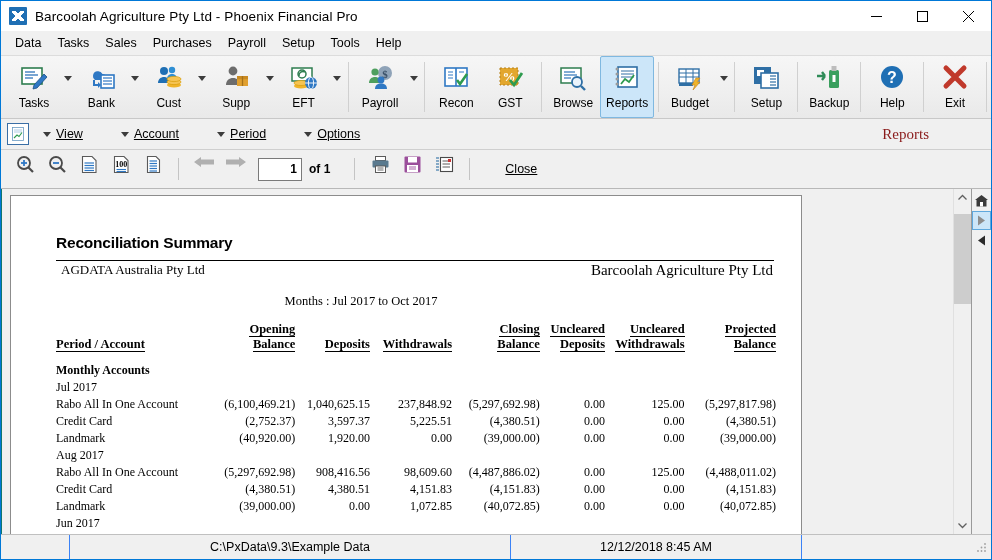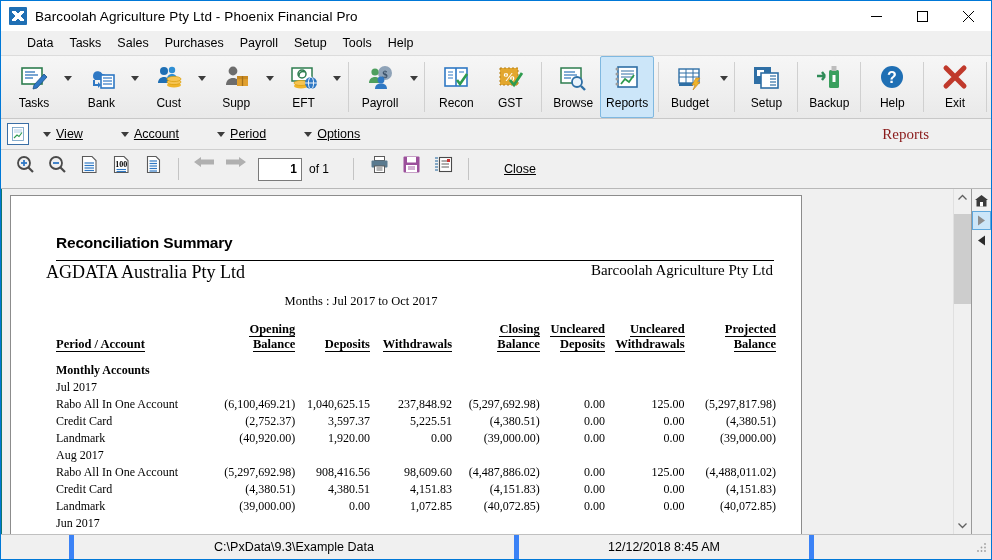--- a/index.html
+++ b/index.html
@@ -44,21 +44,21 @@
   }
   .win-btns { position: absolute; right: 0; top: 0; height: 30px; display: flex; }
   .win-btn {
     width: 46px; height: 30px; display: flex; align-items: center; justify-content: center;
     color: #000;
   }
   .win-btn svg { display: block; }
   
   .menubar {
     height: 24px; min-height: 24px; background: #f0f0f0;
-    display: flex; align-items: center; padding-left: 18px;
+    display: flex; align-items: center; padding-left: 6px;
   }
   .menu-item {
     padding: 3px 8px; font-size: 12.5px; color: #000; cursor: default;
   }
   
   .ribbon {
     height: 62px; min-height: 62px;
     background: linear-gradient(to bottom, #f6f6f6 0%, #efefef 60%, #e9e9e9 100%);
     border-top: 1px solid #dcdcdc;
     border-bottom: 1px solid #c8c8c8;
@@ -106,42 +106,42 @@
   .rt-btn {
     width: 30px; height: 28px; display: flex; justify-content: center;
     cursor: default; border: 1px solid transparent; border-radius: 2px;
   }
   .rt-sep { width: 1px; height: 22px; background: #c4c4c4; margin: 0 9px; }
   .page-box {
     width: 38px; height: 21px; border: 1px solid #7a7a7a; background: #fff;
     display: flex; align-items: center; justify-content: flex-end;
     padding-right: 4px; font-size: 12px; font-weight: bold; margin-left: 6px;
   }
-  .page-of { font-size: 12px; font-weight: normal; margin-left: 7px; }
+  .page-of { font-size: 12px; font-weight: bold; margin-left: 7px; }
   .close-btn { margin-left: 26px; font-size: 12.5px; cursor: default; }
   .close-btn u { text-decoration: underline; }
   
   .mainarea { flex: 1; display: flex; position: relative; background: #ffffff; overflow: hidden; }
   .doc-outer {
     flex: 1; background: #f0f0f0; position: relative; overflow: hidden;
     border-left: 1px solid #0f766e;
   }
   .page-sheet {
     position: absolute; left: 8px; top: 6px; width: 790px; height: 340px;
     background: #fff; border: 1px solid #8c8c8c; overflow: hidden;
   }
   
   .rpt { position: relative; font-family: "Liberation Serif", serif; color: #000; }
   .rpt-title {
     position: absolute; left: 45px; top: 38px;
     font-size: 15.5px; font-weight: bold; font-family: "Liberation Sans", sans-serif;
     letter-spacing: -0.2px;
   }
   .rpt-rule { position: absolute; left: 45px; top: 64px; width: 718px; height: 1px; background: #000; }
-  .rpt-sub-left { position: absolute; left: 35px; top: 66px; font-size: 18px; }
+  .rpt-sub-left { position: absolute; left: 50px; top: 66px; font-size: 13px; }
   .rpt-sub-right { position: absolute; right: 28px; top: 66px; font-size: 15px; }
   .rpt-months { position: absolute; left: 0; right: 0; top: 98px; text-align: center; font-size: 12.5px; padding-right: 90px;}
   
   table.rpt-tbl {
     position: absolute; left: 45px; top: 126px; width: 720px;
     border-collapse: collapse; font-size: 12px;
   }
   table.rpt-tbl th {
     font-weight: bold; vertical-align: bottom; padding: 0 0 1px 0;
     font-size: 12.5px; white-space: nowrap;
@@ -174,21 +174,21 @@
     width: 19px; height: 19px; display: flex; align-items: center; justify-content: center;
     cursor: default; margin-bottom: 1px;
   }
   .rr-btn.sel { background: #cce6f9; border: 1px solid #5fa8dd; box-sizing: border-box; }
   
   .statusbar {
     height: 24px; min-height: 24px; background: #f0f0f0;
     border-top: 1px solid #c0c0c0;
     display: flex; align-items: center; font-size: 12.5px; color: #000;
   }
-  .sb-cell { height: 24px; display: flex; align-items: center; justify-content: center; border-right: 5px solid #3b82f6; }
+  .sb-cell { height: 24px; display: flex; align-items: center; justify-content: center; border-right: 1px solid #3b82f6; }
   .sb-1 { width: 68px; }
   .sb-2 { width: 440px; }
   .sb-3 { width: 290px; }
   .sb-4 { flex: 1; border-right: none; justify-content: flex-end; padding-right: 4px; }
   .grip { width: 12px; height: 12px; }
 </style>
 </head>
 <body>
 
 <div class="window">

